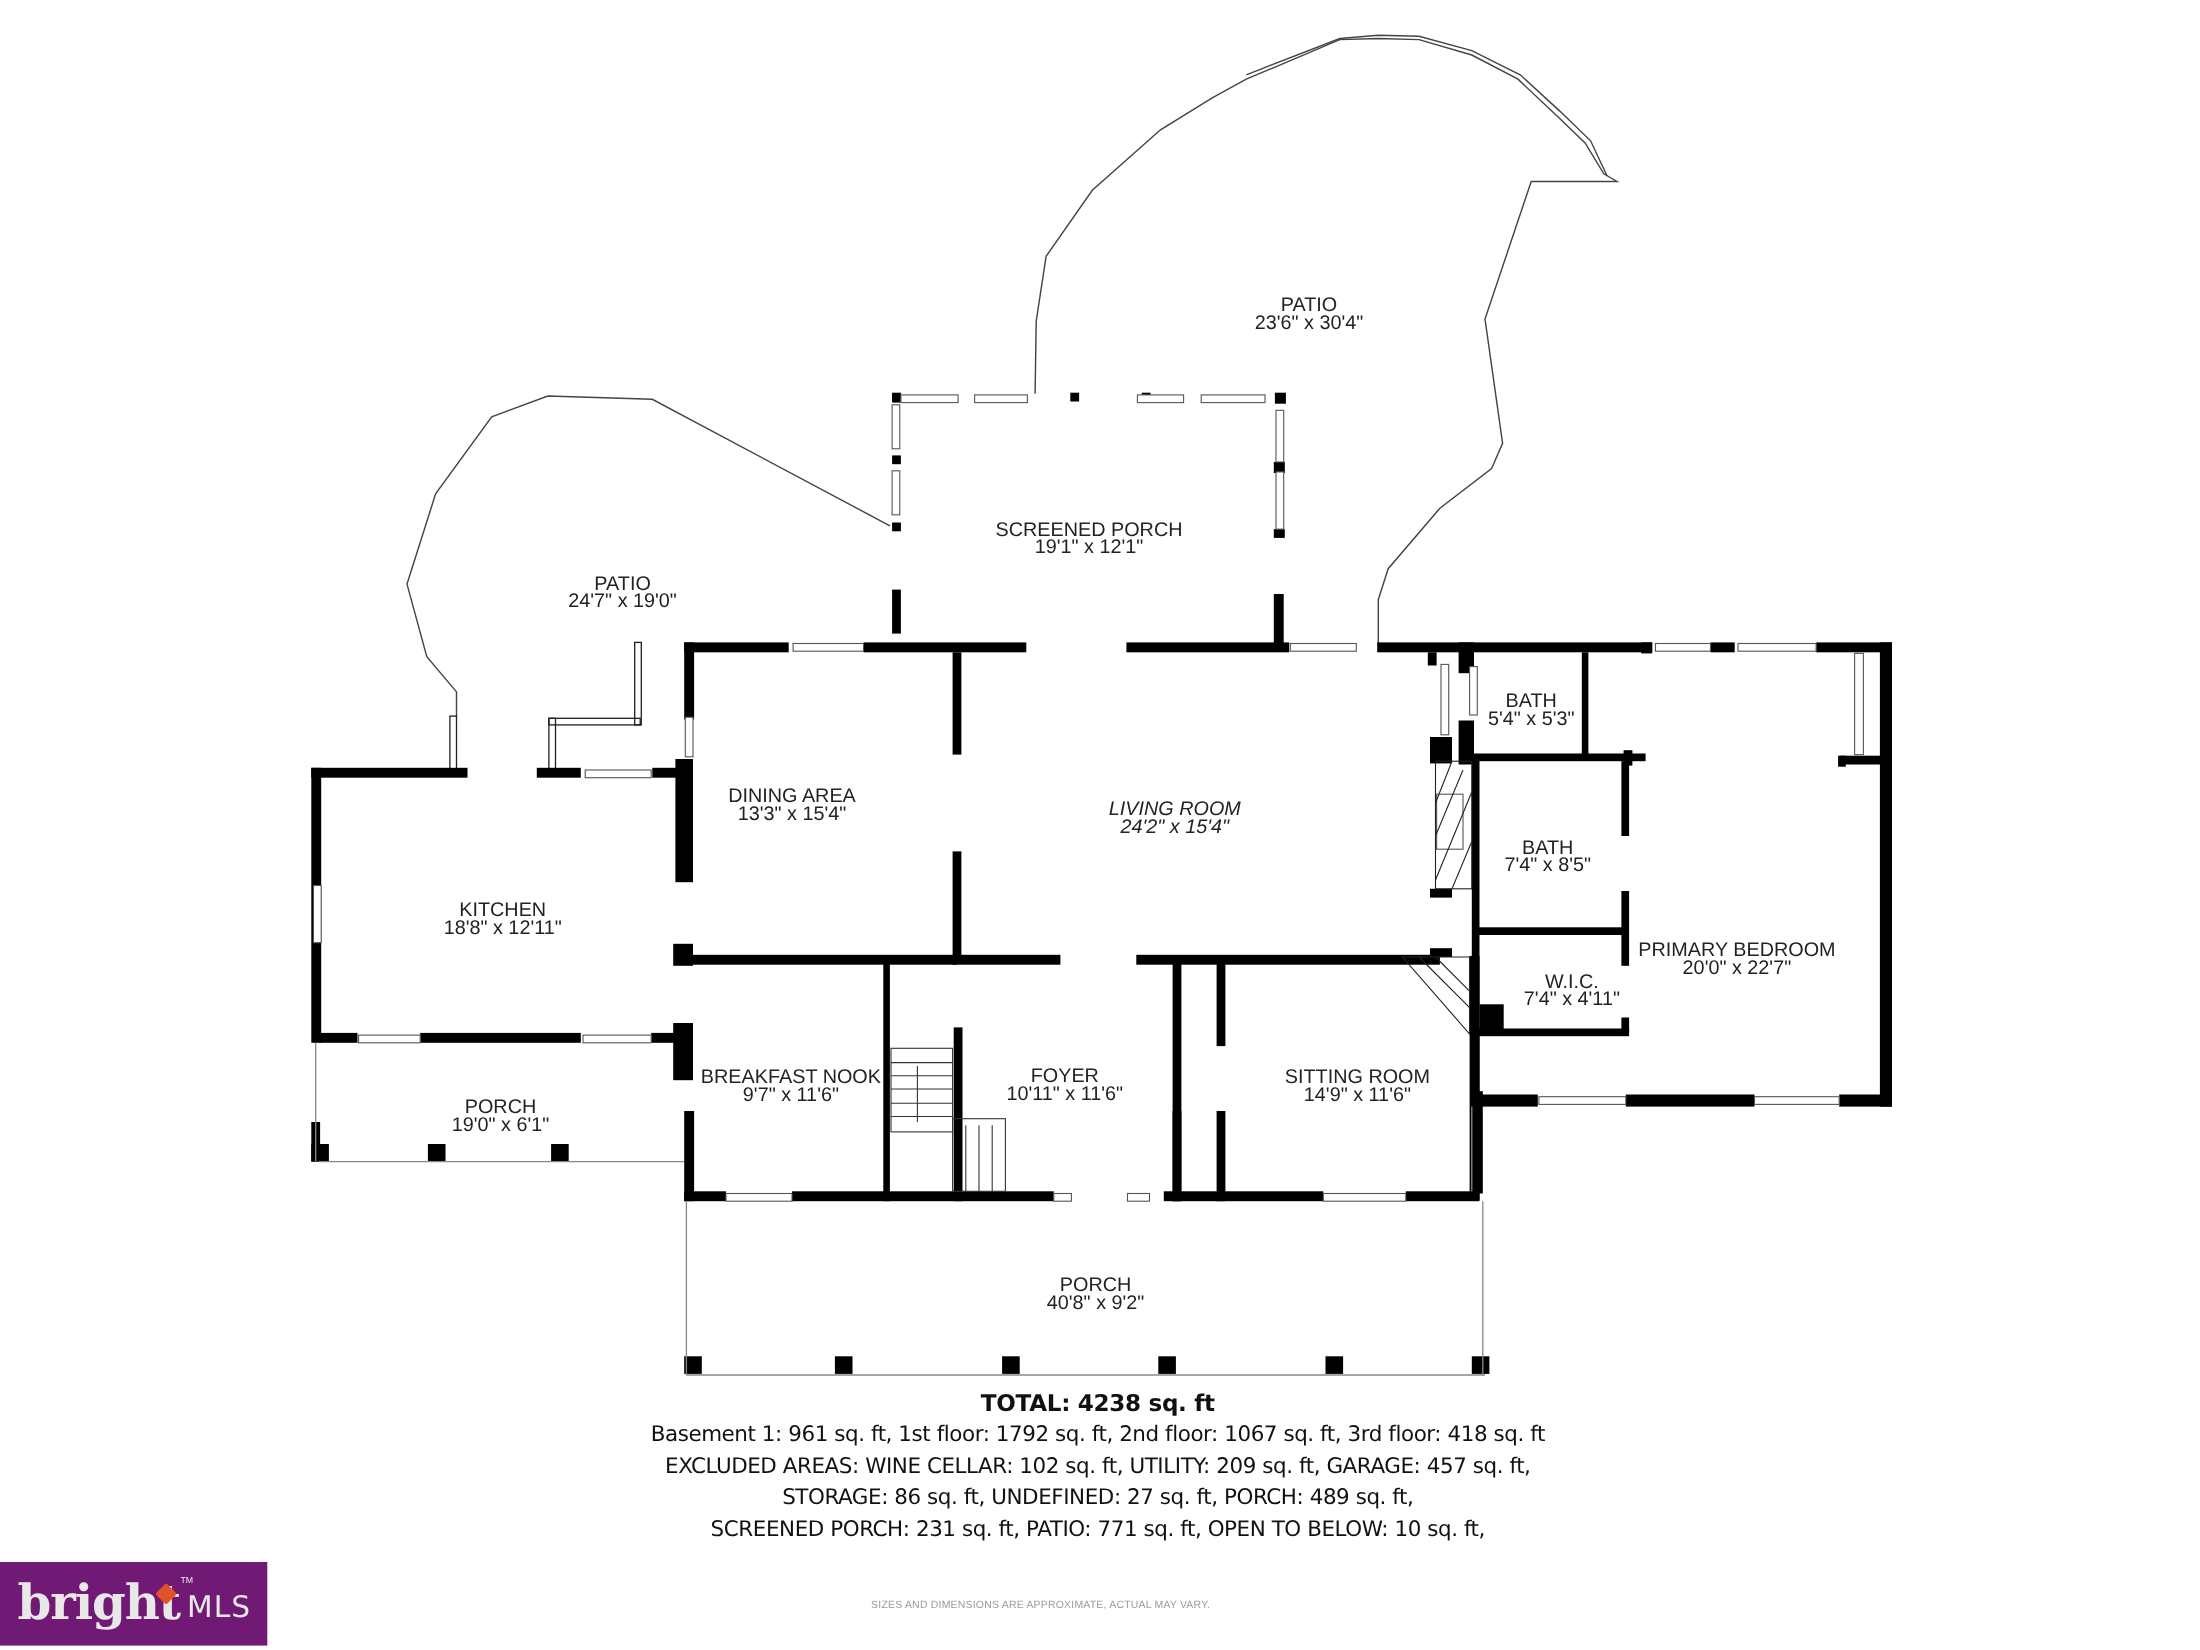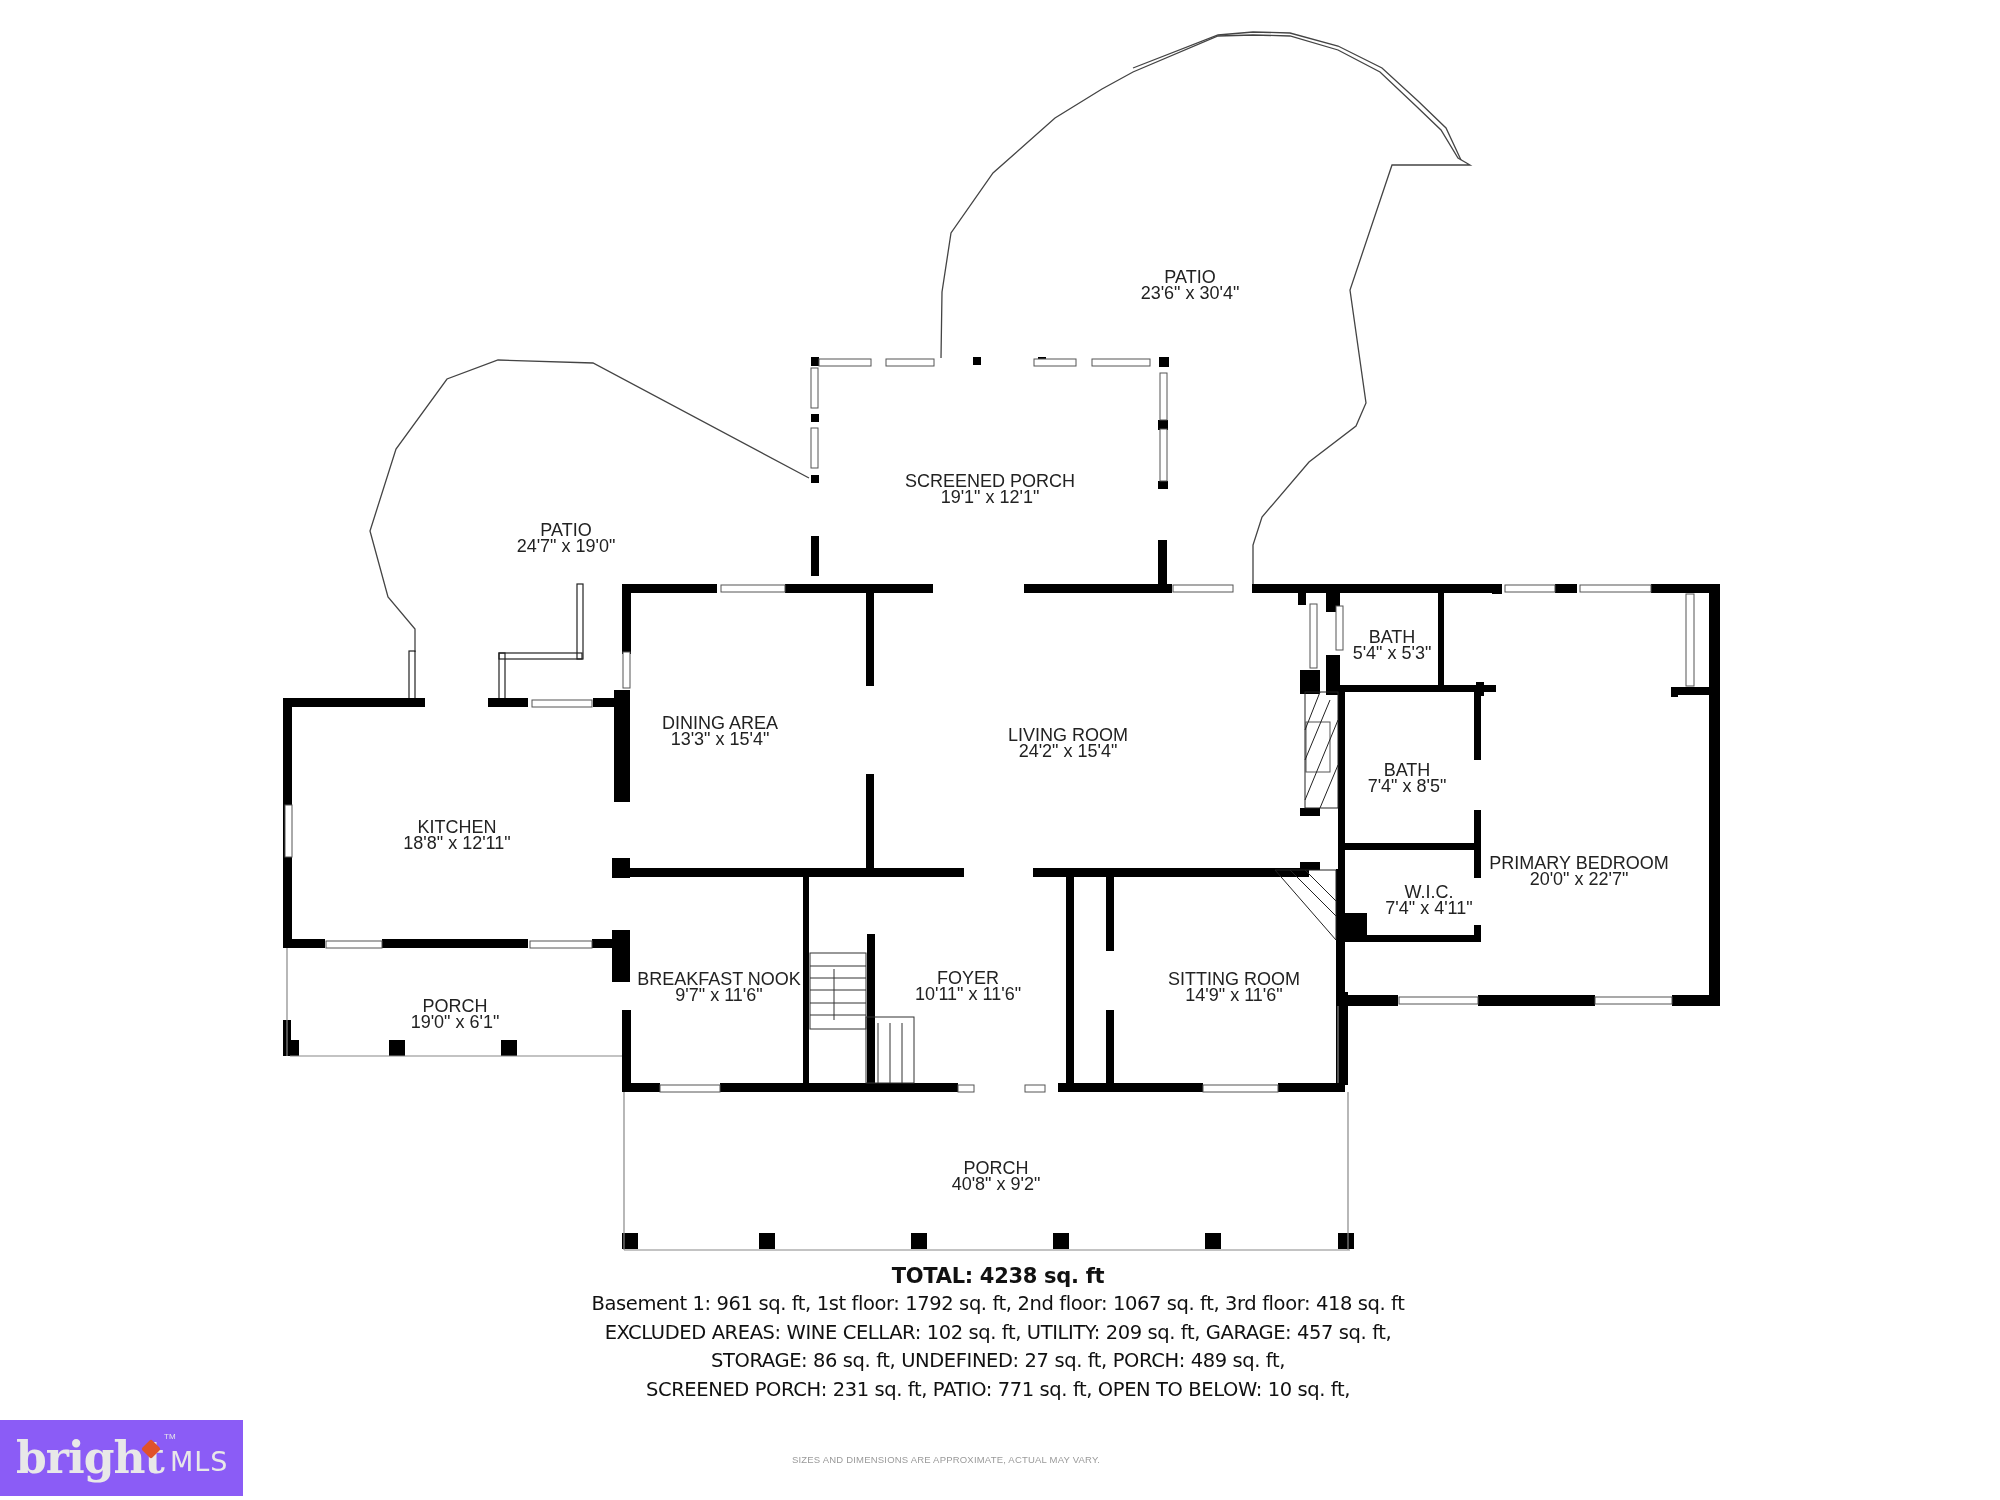--- a/index.html
+++ b/index.html
@@ -4,21 +4,21 @@
 <style>
   html, body { margin: 0; padding: 0; background: #ffffff; }
   body { width: 2000px; height: 1500px; position: relative; overflow: hidden; font-family: "Liberation Sans", "DejaVu Sans", sans-serif; color: #222; }
   #plan { position: absolute; left: 0; top: 0; width: 2000px; height: 1500px; }
   .room-label { position: absolute; transform: translate(-50%, -50%); text-align: center; font-size: 18px; line-height: 16px; color: #222; white-space: nowrap; }
   .room-label .name, .room-label .dims { display: block; }
   .summary { position: absolute; left: 0; width: 1996px; top: 1262px; text-align: center; color: #111; }
   .summary .total { font-family: "DejaVu Sans", sans-serif; font-weight: bold; font-size: 21px; line-height: 28px; letter-spacing: -0.3px; }
   .summary .line { font-family: "DejaVu Sans", sans-serif; font-size: 19.5px; line-height: 28.5px; letter-spacing: -0.4px; }
   .disclaimer { position: absolute; left: 0; width: 1892px; top: 1454px; text-align: center; font-size: 9.5px; color: #9a9a9a; letter-spacing: 0.2px; }
-  .logo { position: absolute; left: 0; top: 1420px; width: 243px; height: 76px; background: #8b5cf6; }
+  .logo { position: absolute; left: 0; top: 1420px; width: 243px; height: 76px; background: #701a75; }
   .logo .word { position: absolute; left: 16px; top: 12px; font-family: "DejaVu Serif", serif; font-size: 44px; font-weight: bold; color: #e8e8e8; letter-spacing: -1px; }
   .logo .star { position: absolute; left: 144px; top: 22px; width: 14px; height: 14px; background: #e0522a; transform: rotate(45deg); border-radius: 2px; }
   .logo .tm { position: absolute; left: 164px; top: 12px; font-size: 8px; color: #e8e8e8; }
   .logo .mls { position: absolute; left: 170px; top: 26px; font-family: "DejaVu Sans", sans-serif; font-size: 27px; color: #e8e8e8; letter-spacing: 1px; }
 </style>
 </head>
 <body>
 
 <svg id="plan" viewBox="0 0 2000 1500" xmlns="http://www.w3.org/2000/svg">
 
@@ -209,21 +209,21 @@
     <span class="dims">24'7" x 19'0"</span>
   </div>
   <div class="room-label" style="left:990px;top:489px;">
     <span class="name">SCREENED PORCH</span>
     <span class="dims">19'1" x 12'1"</span>
   </div>
   <div class="room-label" style="left:720px;top:731px;">
     <span class="name">DINING AREA</span>
     <span class="dims">13'3" x 15'4"</span>
   </div>
-  <div class="room-label" style="left:1068px;top:743px;">
+  <div class="room-label" style="left:1068px;top:743px;font-style:italic;">
     <span class="name">LIVING ROOM</span>
     <span class="dims">24'2" x 15'4"</span>
   </div>
   <div class="room-label" style="left:1392px;top:645px;">
     <span class="name">BATH</span>
     <span class="dims">5'4" x 5'3"</span>
   </div>
   <div class="room-label" style="left:1407px;top:778px;">
     <span class="name">BATH</span>
     <span class="dims">7'4" x 8'5"</span>

